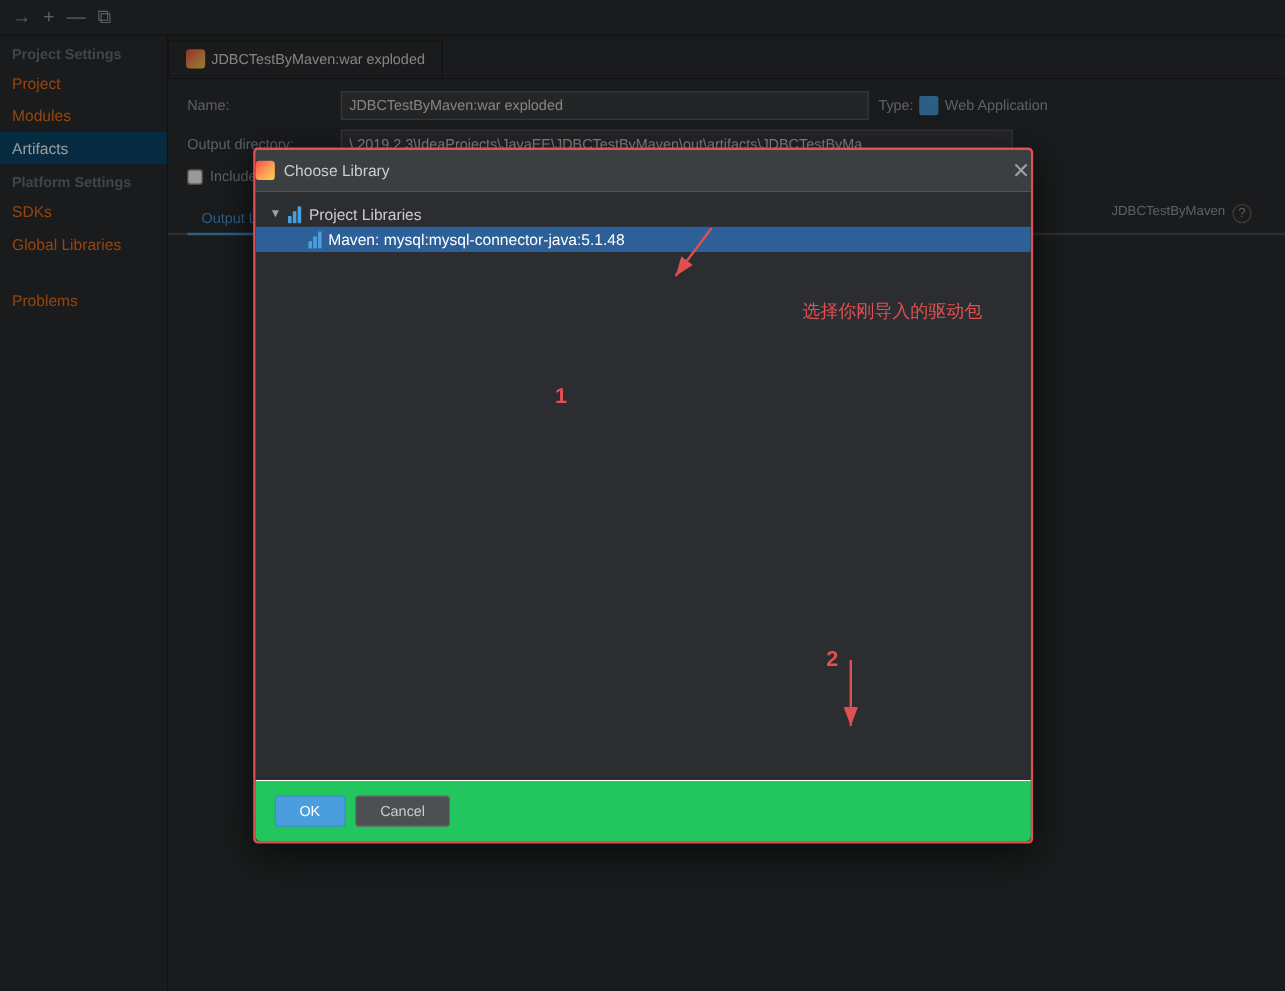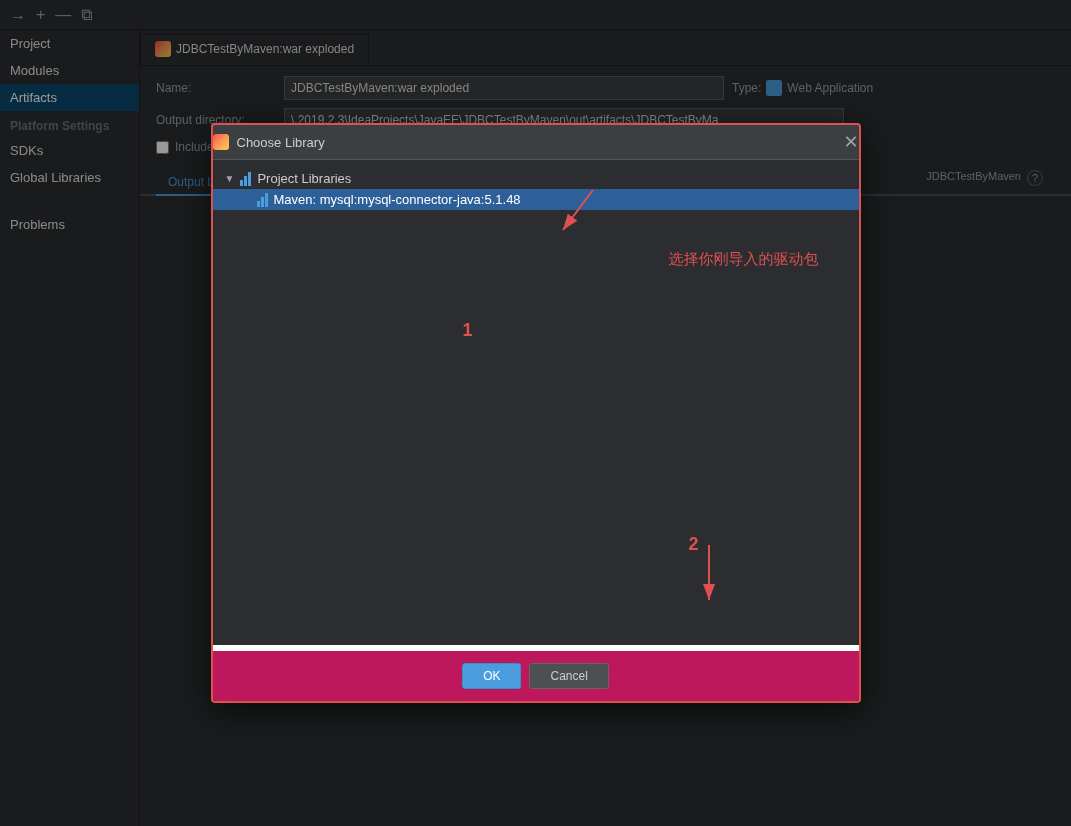--- a/index.html
+++ b/index.html
@@ -39,21 +39,21 @@
     .sidebar {
       width: 140px;
       background: #2b2d30;
       border-right: 1px solid #1e1f22;
       padding-top: 0;
       flex-shrink: 0;
     }
     .sidebar-item {
       padding: 6px 10px;
       font-size: 13px;
-      color: #e5e5e5;
+      color: #f97316;
       cursor: pointer;
     }
     .sidebar-item.active {
       background: #0c4a6e;
       color: #fff;
     }
     .sidebar-section-header {
       padding: 8px 10px 4px;
       font-size: 12px;
       color: #6e7278;
@@ -274,24 +274,24 @@
     
     .arrow-svg {
       position: absolute;
       pointer-events: none;
     }
 
     
     .dialog-footer {
       padding: 12px 16px;
       display: flex;
-      justify-content: center;
+      justify-content: flex-start;
       gap: 8px;
-      background: #be185d;
-      border-top: 6px solid #ffffff;
+      background: #22c55e;
+      border-top: 1px solid #ffffff;
       border-radius: 0 0 4px 4px;
     }
     .dialog-btn {
       padding: 5px 20px;
       font-size: 12px;
       cursor: pointer;
       border-radius: 3px;
       border: 1px solid #555;
     }
     .dialog-btn-ok {
@@ -331,20 +331,21 @@
 <div class="top-toolbar">
   <span class="toolbar-icon">→</span>
   <span class="toolbar-icon">+</span>
   <span class="toolbar-icon">—</span>
   <span class="toolbar-icon">⧉</span>
 </div>
 
 <div class="main-layout">
 
   <div class="sidebar">
+    <div class="sidebar-section-header">Project Settings</div>
     <div class="sidebar-item">Project</div>
     <div class="sidebar-item">Modules</div>
     <div class="sidebar-item active">Artifacts</div>
     <div class="sidebar-section-header">Platform Settings</div>
     <div class="sidebar-item">SDKs</div>
     <div class="sidebar-item">Global Libraries</div>
     <div style="margin-top: 20px;">
       <div class="sidebar-item">Problems</div>
     </div>
   </div>

